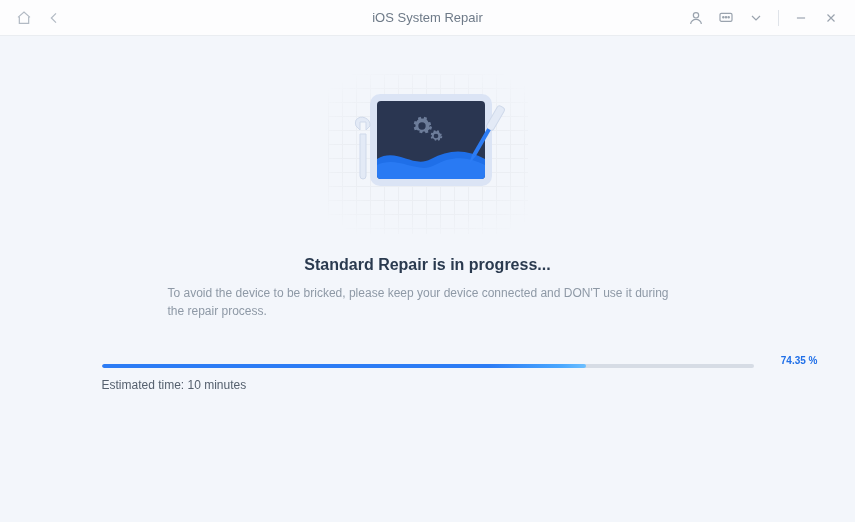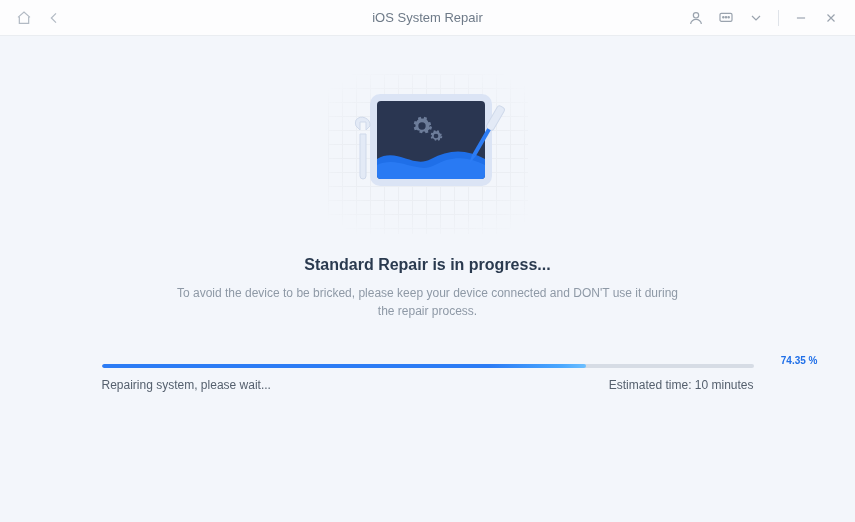--- a/index.html
+++ b/index.html
@@ -137,21 +137,20 @@
     .heading {
       color: #2a3a4f;
       font-size: 16px;
       font-weight: 700;
       margin-bottom: 10px;
       text-align: center;
     }
     .subtext {
       color: #8e99a6;
       font-size: 12px;
-      text-align: center;
       max-width: 520px;
       line-height: 1.5;
       margin-bottom: 44px;
     }
     .progress-wrap {
       width: 652px;
       position: relative;
     }
     .progress-bar-track {
       height: 4px;
@@ -273,18 +272,17 @@
 
     <div class="heading">Standard Repair is in progress...</div>
     <div class="subtext">To avoid the device to be bricked, please keep your device connected and DON'T use it during the repair process.</div>
 
     <div class="progress-wrap">
       <div class="progress-bar-track">
         <div class="progress-bar-fill" style="width:74.35%"></div>
       </div>
       <div class="progress-percent">74.35 %</div>
       <div class="progress-info">
-        <span>Repairing system, please wait...</span>
         <span>Estimated time: 10 minutes</span>
       </div>
     </div>
   </div>
 </div>
 
 </body></html>

